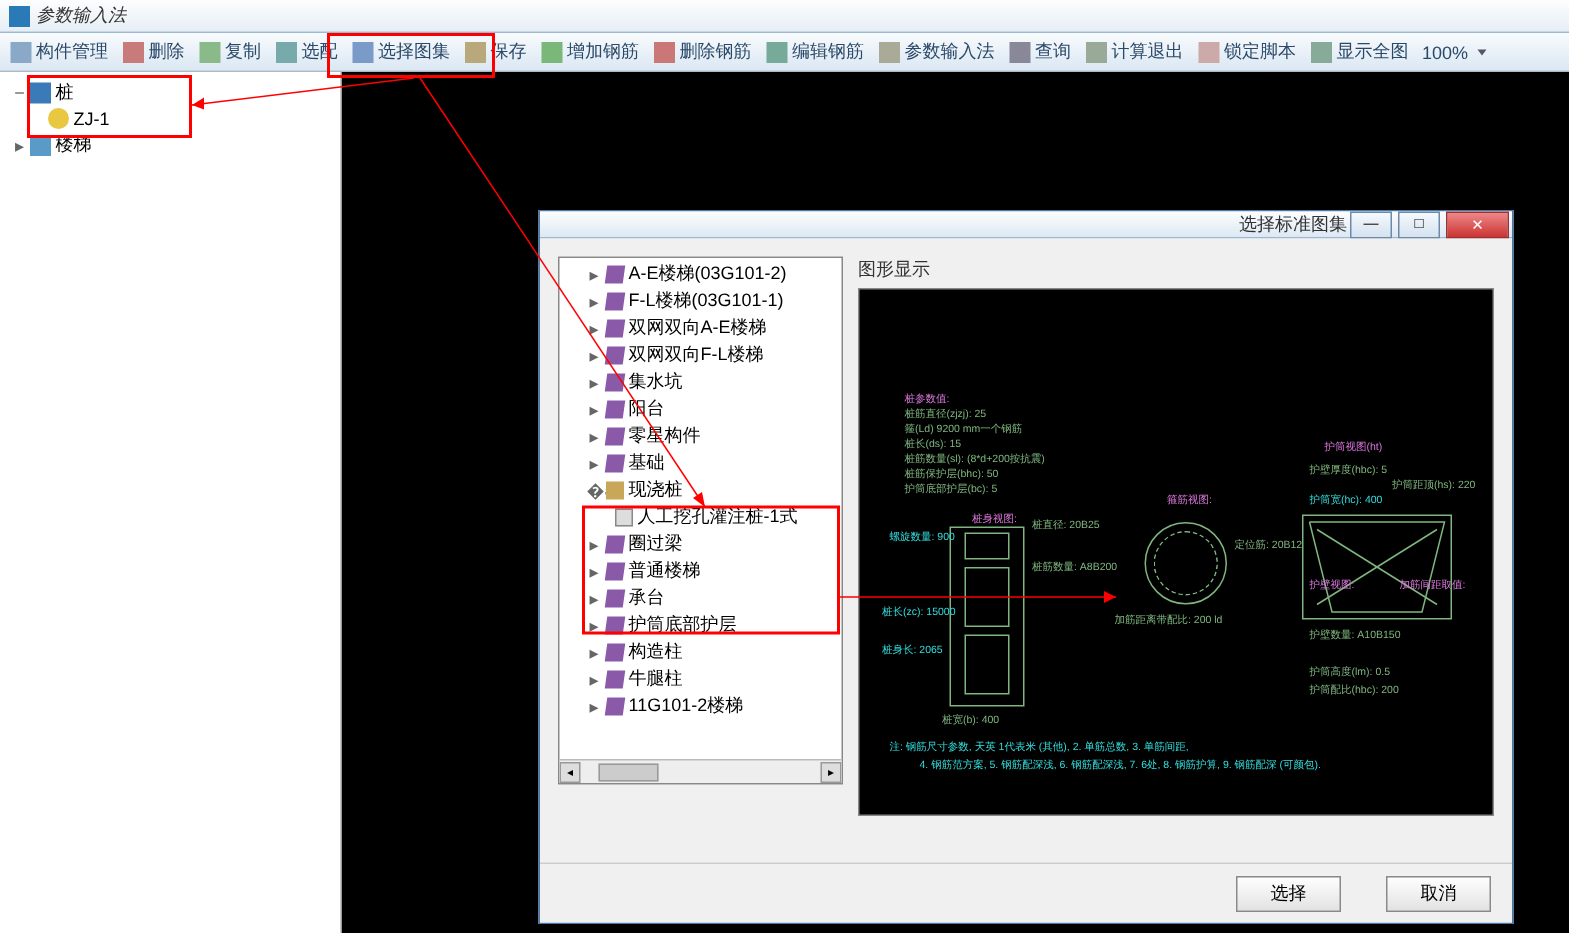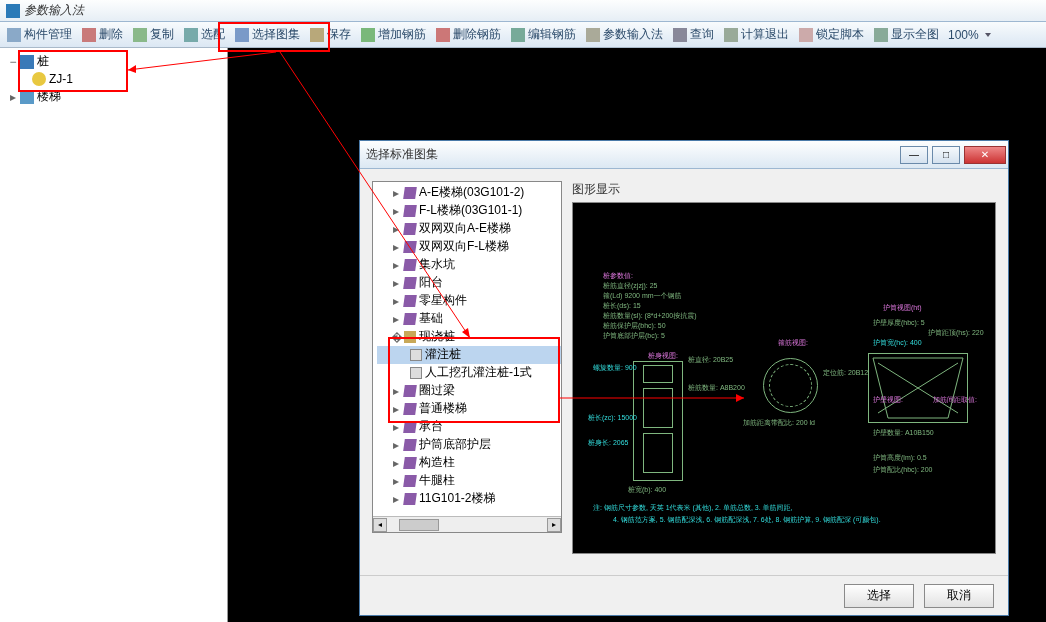--- a/index.html
+++ b/index.html
@@ -24,21 +24,21 @@
 .tree-node .exp { width:10px; text-align:center; color:#666; margin-right:2px;}
 .tree-node .nic { width:14px;height:14px;margin-right:3px;display:inline-block; }
 .nic-blue{background:#3a7ab8;} .nic-star{background:#e8c840;border-radius:50%;} .nic-tri{background:#5a9ac8;}
 .tree-child { padding-left: 28px; }
 
 
 .redbox { position:absolute; border:2px solid #f00; pointer-events:none; z-index:50; }
 
 
 .dialog { position:absolute; left:359px; top:140px; width:650px; height:476px; background:#fff; border:1px solid #4a7aa8; box-shadow: 4px 4px 12px rgba(0,0,0,.4); z-index:10; display:flex; flex-direction:column;}
-.dlg-title { height:28px; background:linear-gradient(#fdfefe,#dce8f3); display:flex; align-items:center; padding:0 0 0 6px; border-bottom:1px solid #9db7d1;}
+.dlg-title { height:18px; background:linear-gradient(#fdfefe,#dce8f3); display:flex; align-items:center; padding:0 0 0 6px; border-bottom:1px solid #9db7d1;text-align:right;}
 .dlg-title .t { flex:1; color:#333;}
 .winbtns { display:flex; }
 .winbtn { width:28px; height:18px; margin:0 2px; border:1px solid #6a8aaa; background:linear-gradient(#f5f9fc,#d5e2ef); display:flex;align-items:center;justify-content:center; font-size:10px; cursor:pointer;}
 .winbtn.close { background:linear-gradient(#e88,#c33); color:#fff; border-color:#933; width:42px;}
 
 .dlg-body { flex:1; background:#f0f0f0; padding:12px; display:flex; gap:10px; }
 .dlg-left { width: 190px; }
 .dlg-right { flex:1; }
 .sect-label { color:#333; margin-bottom:4px; }
 .listwrap { border:1px solid #888; background:#fff; height: 352px; overflow:hidden; position:relative;}
@@ -55,21 +55,21 @@
 .hscroll .ab{width:14px;height:14px;background:#ddd;border:1px solid #999;display:flex;align-items:center;justify-content:center;font-size:8px;}
 
 .preview { border:1px solid #888; background:#000; height:352px; position:relative; color:#7fb67f; font-size:8px; }
 .pv-group{position:absolute;border:1px solid #7fb67f;}
 .pv-txt{position:absolute;color:#7fb67f;font-size:7px;white-space:nowrap;}
 .pv-txt.cy{color:#3dd;}
 .pv-txt.mg{color:#d7d;}
 .pv-circle{position:absolute;border:1px solid #7fb67f;border-radius:50%;}
 
 .dlg-foot { height:40px; background:#f0f0f0; display:flex; align-items:center; justify-content:flex-end; padding:0 14px; gap:10px; border-top:1px solid #ccc;}
-.btn { width:70px; height:24px; background:linear-gradient(#fefefe,#e2e2e2); border:1px solid #8a8a8a; cursor:pointer; font-size:12px;}
+.btn { width:70px; height:24px; background:linear-gradient(#fefefe,#e2e2e2); border:1px solid #8a8a8a; cursor:pointer; font-size:12px;margin-left:20px;}
 
 svg.arrow{position:absolute;pointer-events:none;z-index:48;}
 </style>
 </head>
 <body>
 
 <div class="titlebar">
   <span class="ticon"></span>
   <span>参数输入法</span>
 </div>
@@ -218,24 +218,20 @@
             </div>
           <div class="li sub">
               <span class="exp">▸</span>
               <span class="bic bic-book"></span>
               <span>基础</span>
             </div>
           <div class="li sub">
               <span class="exp">�ə</span>
               <span class="bic bic-open"></span>
               <span>现浇桩</span>
-            </div>
-          <div class="li sub2 sel">
-              <span class="bic bic-page"></span>
-              <span>灌注桩</span>
             </div>
           <div class="li sub2">
               <span class="bic bic-page"></span>
               <span>人工挖孔灌注桩-1式</span>
             </div>
           <div class="li sub">
               <span class="exp">▸</span>
               <span class="bic bic-book"></span>
               <span>圈过梁</span>
             </div>

